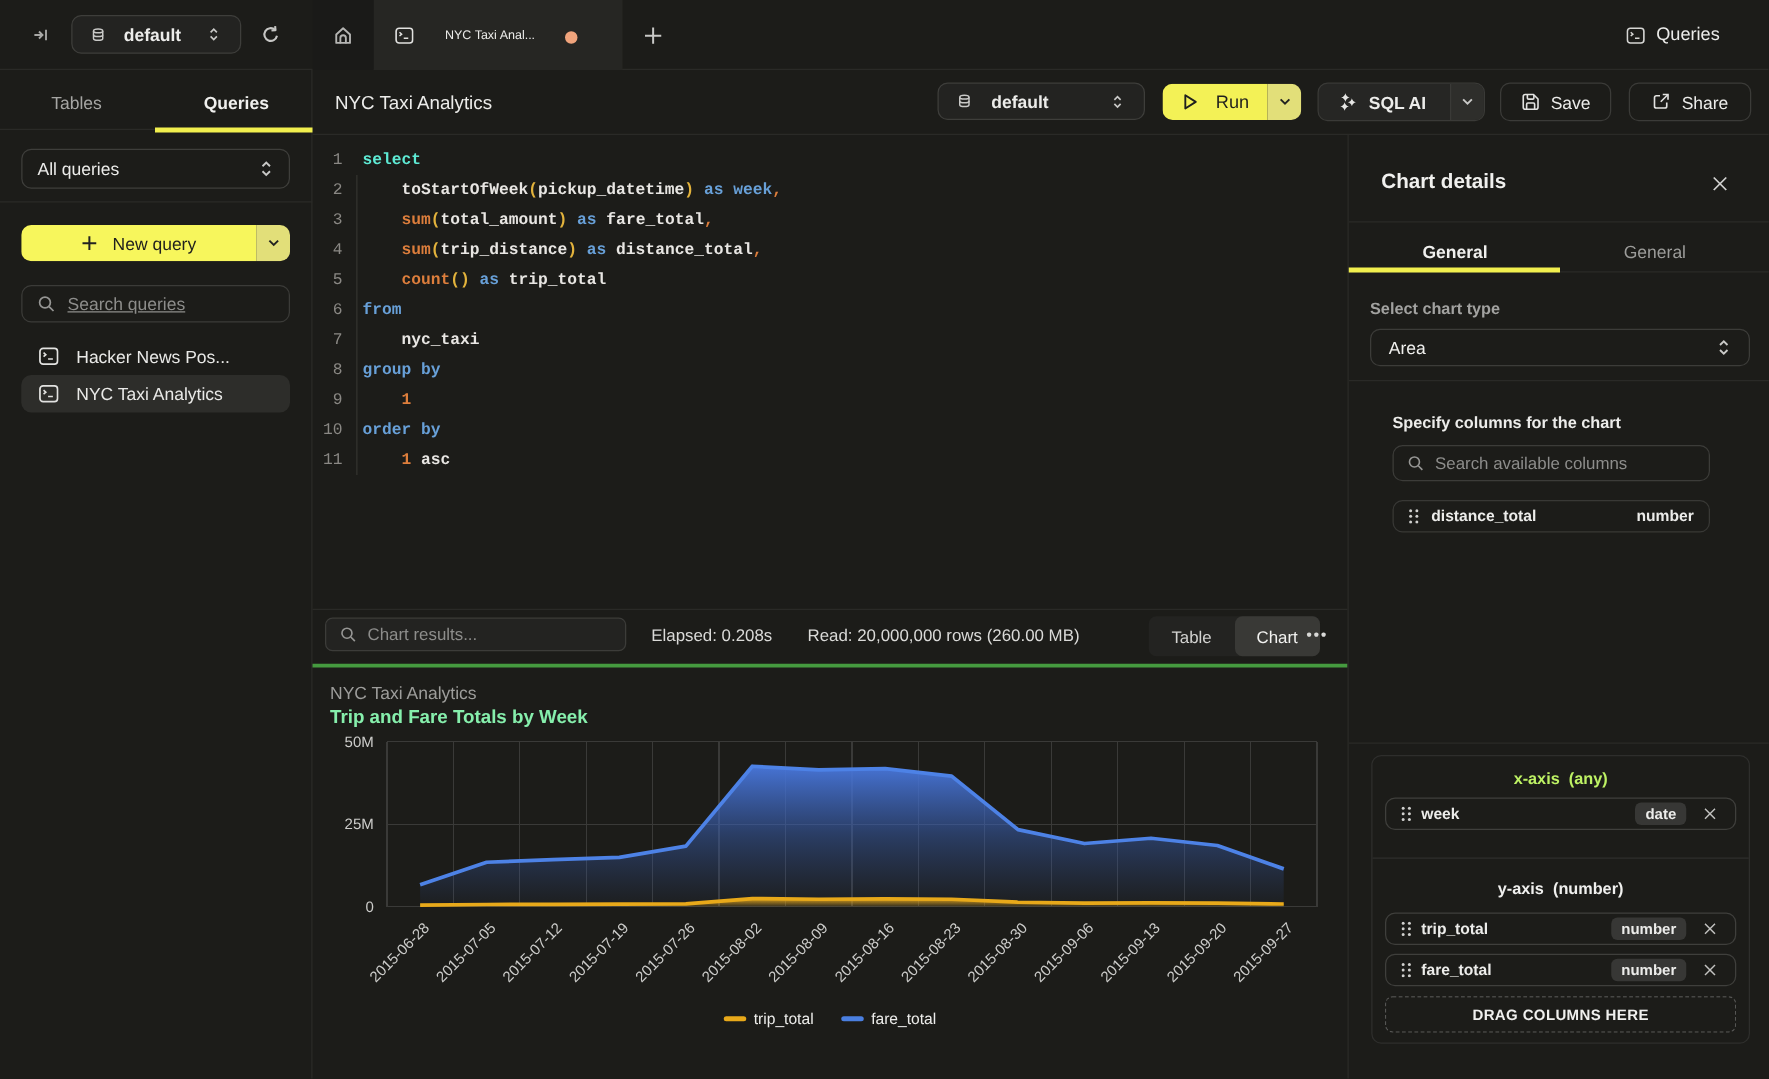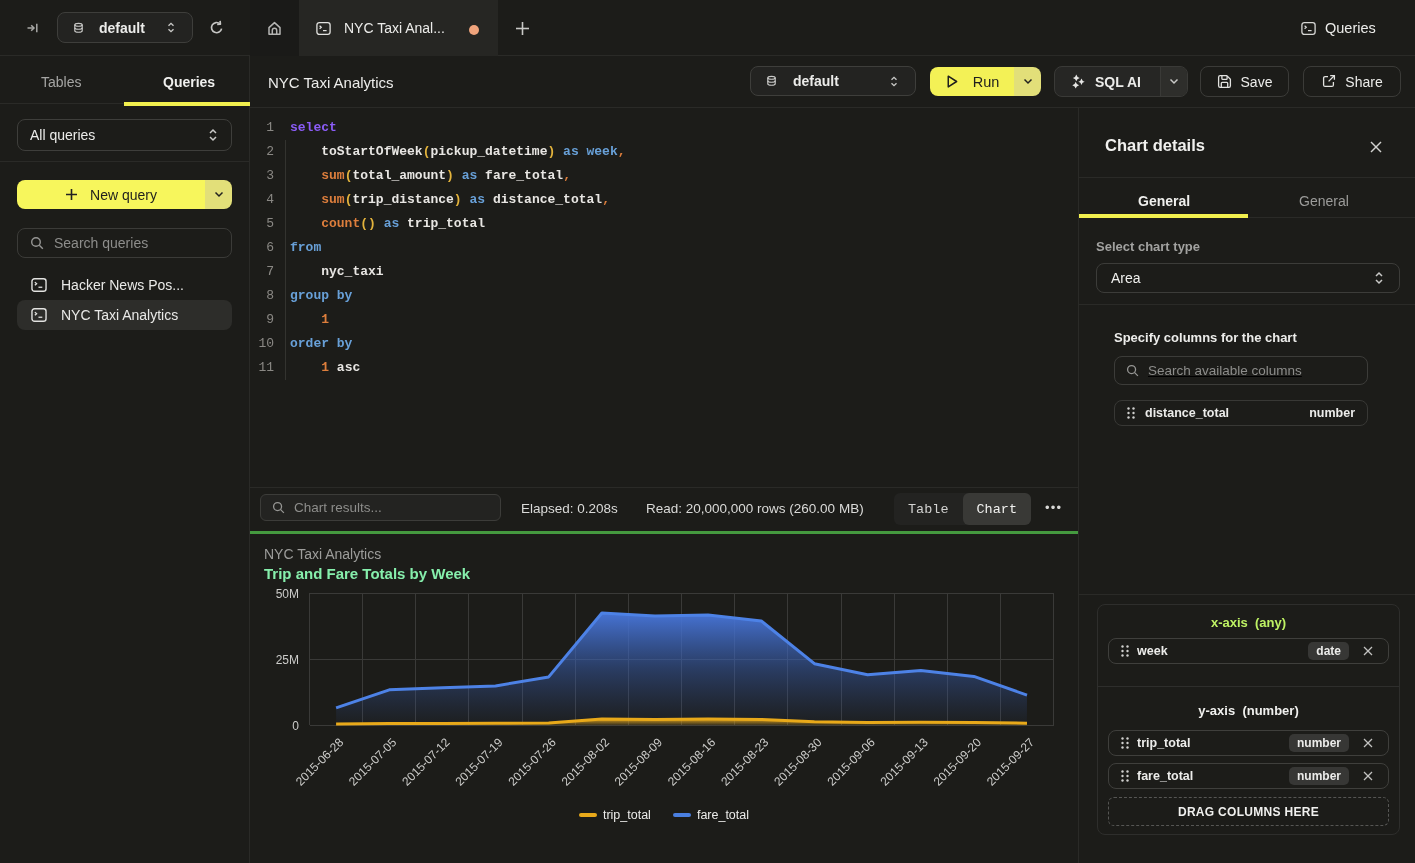--- a/index.html
+++ b/index.html
@@ -42,21 +42,21 @@
     <path d="M3,14.3 V7.6 L8.5,2.6 L14,7.6 V14.3 H3 Z"></path>
     <path d="M6.3,14.1 V10.4 a2.2,2.2 0 0 1 4.4,0 V14.1"></path>
   </svg>
 
   <div class="abs" style="left:299px;top:0;width:199px;height:56px;background:#262623;display:flex;align-items:center;">
     <svg style="margin-left:17px;" width="15" height="15" viewBox="0 0 15 15" fill="none" stroke="#e2e2e0" stroke-width="1.3">
       <rect x="0.9" y="1.6" width="13.2" height="11.8" rx="2.4"></rect>
       <path d="M3.6,4.8 l1.7,1.5 -1.7,1.5" stroke-width="1.2"></path>
       <line x1="7" y1="9.6" x2="10.6" y2="9.6" stroke-width="1.2"></line>
     </svg>
-    <span style="color:#ececea;font-size:14px;margin-left:13px;">NYC Taxi Anal...</span>
+    <span style="color:#ececea;font-size:10px;margin-left:25px;">NYC Taxi Anal...</span>
     <div style="width:10px;height:10px;border-radius:50%;background:#f0a47c;margin-left:24px;margin-top:3px;"></div>
   </div>
 
   <svg class="abs" style="left:515px;top:21px;" width="15" height="15" viewBox="0 0 15 15" fill="none" stroke="#c9c9c7" stroke-width="1.6">
     <line x1="7.5" y1="1" x2="7.5" y2="14"></line>
       <line x1="1" y1="7.5" x2="14" y2="7.5"></line>
   </svg>
 
   <div class="abs" style="left:1301px;top:14px;height:28px;display:flex;align-items:center;">
     <svg width="15" height="15" viewBox="0 0 15 15" fill="none" stroke="#d6d6d4" stroke-width="1.3">
@@ -98,21 +98,21 @@
           <polyline points="1.5,1.5 5,5 8.5,1.5"></polyline>
         </svg>
     </div>
   </div>
 
   <div class="sel abs" style="left:17px;top:172px;width:215px;height:30px;padding:0 12px;border-color:#3b3b38;">
     <svg width="14" height="14" viewBox="0 0 14 14" fill="none" stroke="#969694" stroke-width="1.4">
       <circle cx="6" cy="6" r="4.3"></circle>
         <line x1="9.3" y1="9.3" x2="12.8" y2="12.8"></line>
     </svg>
-    <span style="color:#8d8d8b;font-size:14px;margin-left:10px;">Search queries</span>
+    <span style="color:#8d8d8b;font-size:14px;margin-left:10px;text-decoration:underline;">Search queries</span>
   </div>
 
   <div class="abs" style="left:17px;top:214px;width:215px;height:30px;display:flex;align-items:center;">
     <svg style="margin-left:14px;" width="16" height="16" viewBox="0 0 15 15" fill="none" stroke="#e2e2e0" stroke-width="1.3">
       <rect x="0.9" y="1.6" width="13.2" height="11.8" rx="2.4"></rect>
       <path d="M3.6,4.8 l1.7,1.5 -1.7,1.5" stroke-width="1.2"></path>
       <line x1="7" y1="9.6" x2="10.6" y2="9.6" stroke-width="1.2"></line>
     </svg>
     <span style="color:#e9e9e7;font-size:14px;margin-left:14px;">Hacker News Pos...</span>
   </div>
@@ -187,21 +187,21 @@
       <polyline points="9.2,1.6 13.4,1.6 13.4,5.8"></polyline>
       <line x1="13.2" y1="1.8" x2="7.6" y2="7.4"></line>
     </svg>
     <span style="color:#ececea;font-size:14px;margin-left:9px;">Share</span>
   </div>
 </div>
 
 <div class="abs" style="left:250px;top:108px;width:828px;height:379px;font-family:'Liberation Mono',monospace;font-size:13px;font-weight:bold;">
   <div class="abs" style="left:35px;top:32px;width:1px;height:240px;background:#33332f;"></div>
   <div id="code">
-      <div style="position:absolute;left:0;top:8px;height:24px;line-height:24px;white-space:pre;"><span style="display:inline-block;width:24px;text-align:right;color:#8a8884;font-weight:normal;">1</span><span style="display:inline-block;width:16px;"></span><span style="color:#8b5cf6">select</span></div>
+      <div style="position:absolute;left:0;top:8px;height:24px;line-height:24px;white-space:pre;"><span style="display:inline-block;width:24px;text-align:right;color:#8a8884;font-weight:normal;">1</span><span style="display:inline-block;width:16px;"></span><span style="color:#5eead4">select</span></div>
       <div style="position:absolute;left:0;top:32px;height:24px;line-height:24px;white-space:pre;"><span style="display:inline-block;width:24px;text-align:right;color:#8a8884;font-weight:normal;">2</span><span style="display:inline-block;width:16px;"></span><span style="white-space:pre;">    </span><span style="color:#e8e6e3">toStartOfWeek</span><span style="color:#e3b33c">(</span><span style="color:#e8e6e3">pickup_datetime</span><span style="color:#e3b33c">)</span><span style="color:#e8e6e3"> </span><span style="color:#68a0d8">as week</span><span style="color:#dd7e3c">,</span></div>
       <div style="position:absolute;left:0;top:56px;height:24px;line-height:24px;white-space:pre;"><span style="display:inline-block;width:24px;text-align:right;color:#8a8884;font-weight:normal;">3</span><span style="display:inline-block;width:16px;"></span><span style="white-space:pre;">    </span><span style="color:#dd7e3c">sum</span><span style="color:#e3b33c">(</span><span style="color:#e8e6e3">total_amount</span><span style="color:#e3b33c">)</span><span style="color:#e8e6e3"> </span><span style="color:#68a0d8">as</span><span style="color:#e8e6e3"> fare_total</span><span style="color:#dd7e3c">,</span></div>
       <div style="position:absolute;left:0;top:80px;height:24px;line-height:24px;white-space:pre;"><span style="display:inline-block;width:24px;text-align:right;color:#8a8884;font-weight:normal;">4</span><span style="display:inline-block;width:16px;"></span><span style="white-space:pre;">    </span><span style="color:#dd7e3c">sum</span><span style="color:#e3b33c">(</span><span style="color:#e8e6e3">trip_distance</span><span style="color:#e3b33c">)</span><span style="color:#e8e6e3"> </span><span style="color:#68a0d8">as</span><span style="color:#e8e6e3"> distance_total</span><span style="color:#dd7e3c">,</span></div>
       <div style="position:absolute;left:0;top:104px;height:24px;line-height:24px;white-space:pre;"><span style="display:inline-block;width:24px;text-align:right;color:#8a8884;font-weight:normal;">5</span><span style="display:inline-block;width:16px;"></span><span style="white-space:pre;">    </span><span style="color:#dd7e3c">count</span><span style="color:#e3b33c">()</span><span style="color:#e8e6e3"> </span><span style="color:#68a0d8">as</span><span style="color:#e8e6e3"> trip_total</span></div>
       <div style="position:absolute;left:0;top:128px;height:24px;line-height:24px;white-space:pre;"><span style="display:inline-block;width:24px;text-align:right;color:#8a8884;font-weight:normal;">6</span><span style="display:inline-block;width:16px;"></span><span style="color:#68a0d8">from</span></div>
       <div style="position:absolute;left:0;top:152px;height:24px;line-height:24px;white-space:pre;"><span style="display:inline-block;width:24px;text-align:right;color:#8a8884;font-weight:normal;">7</span><span style="display:inline-block;width:16px;"></span><span style="white-space:pre;">    </span><span style="color:#e8e6e3">nyc_taxi</span></div>
       <div style="position:absolute;left:0;top:176px;height:24px;line-height:24px;white-space:pre;"><span style="display:inline-block;width:24px;text-align:right;color:#8a8884;font-weight:normal;">8</span><span style="display:inline-block;width:16px;"></span><span style="color:#68a0d8">group by</span></div>
       <div style="position:absolute;left:0;top:200px;height:24px;line-height:24px;white-space:pre;"><span style="display:inline-block;width:24px;text-align:right;color:#8a8884;font-weight:normal;">9</span><span style="display:inline-block;width:16px;"></span><span style="white-space:pre;">    </span><span style="color:#dd7e3c">1</span></div>
       <div style="position:absolute;left:0;top:224px;height:24px;line-height:24px;white-space:pre;"><span style="display:inline-block;width:24px;text-align:right;color:#8a8884;font-weight:normal;">10</span><span style="display:inline-block;width:16px;"></span><span style="color:#68a0d8">order by</span></div>
       <div style="position:absolute;left:0;top:248px;height:24px;line-height:24px;white-space:pre;"><span style="display:inline-block;width:24px;text-align:right;color:#8a8884;font-weight:normal;">11</span><span style="display:inline-block;width:16px;"></span><span style="white-space:pre;">    </span><span style="color:#dd7e3c">1</span><span style="color:#e8e6e3"> </span><span style="color:#e8e6e3">asc</span></div>
@@ -211,21 +211,21 @@
 <div class="abs" style="left:250px;top:487px;width:828px;height:44px;border-top:1px solid #2a2a27;">
   <div class="sel abs" style="left:10px;top:6px;width:241px;height:27px;padding:0 11px;border-radius:6px;background:#232321;border-color:#3c3c39;">
     <svg width="13" height="13" viewBox="0 0 14 14" fill="none" stroke="#969694" stroke-width="1.4">
       <circle cx="6" cy="6" r="4.3"></circle>
         <line x1="9.3" y1="9.3" x2="12.8" y2="12.8"></line>
     </svg>
     <span style="color:#8d8d8b;font-size:13.5px;margin-left:9px;">Chart results...</span>
   </div>
   <span class="abs" style="left:271px;top:13px;font-size:13.5px;color:#dadad8;">Elapsed: 0.208s</span>
   <span class="abs" style="left:396px;top:13px;font-size:13.5px;color:#dadad8;">Read: 20,000,000 rows (260.00 MB)</span>
-  <div class="abs" style="left:644px;top:5px;width:137px;height:32px;background:#232321;border-radius:6px;display:flex;padding:0;font-family:Liberation Mono, monospace;">
+  <div class="abs" style="left:669px;top:5px;width:137px;height:32px;background:#232321;border-radius:6px;display:flex;padding:0;">
     <div style="flex:1;display:flex;align-items:center;justify-content:center;color:#d2d2d0;font-size:13.5px;">Table</div>
     <div style="flex:1;display:flex;align-items:center;justify-content:center;color:#f2f2f0;font-size:13.5px;background:#393936;border-radius:6px;">Chart</div>
   </div>
   <div class="abs" style="left:795px;top:18px;width:18px;height:6px;color:#d8d8d6;font-size:13px;letter-spacing:1.2px;line-height:3px;">•••</div>
 </div>
 
 <div class="abs" style="left:250px;top:531px;width:828px;height:3px;background:#459a3f;"></div>
 
 <div class="abs" style="left:250px;top:534px;width:828px;height:329px;">
   <div class="abs" style="left:14px;top:12px;font-size:14px;color:#9d9d9b;">NYC Taxi Analytics</div>
@@ -318,21 +318,21 @@
   <div class="sel abs" style="left:17px;top:155px;width:304px;height:30px;padding:0 14px;border-color:#3c3c39;">
     <span style="color:#f0f0ee;font-size:14px;flex:1;">Area</span>
     <svg width="12" height="14" viewBox="0 0 12 14" fill="none" stroke="#c9c9c7" stroke-width="1.5">
       <polyline points="3,5 6,2 9,5"></polyline>
         <polyline points="3,9 6,12 9,9"></polyline>
     </svg>
   </div>
   <div class="abs" style="left:0;top:196px;width:337px;height:1px;background:#2a2a27;"></div>
 
   <div class="abs" style="left:35px;top:222px;font-size:13px;font-weight:bold;color:#ececea;">Specify columns for the chart</div>
-  <div class="sel abs" style="left:35px;top:248px;width:254px;height:29px;padding:0 11px;border-color:#3c3c39;text-decoration:underline;">
+  <div class="sel abs" style="left:35px;top:248px;width:254px;height:29px;padding:0 11px;border-color:#3c3c39;">
     <svg width="13" height="13" viewBox="0 0 14 14" fill="none" stroke="#969694" stroke-width="1.4">
       <circle cx="6" cy="6" r="4.3"></circle>
         <line x1="9.3" y1="9.3" x2="12.8" y2="12.8"></line>
     </svg>
     <span style="color:#8d8d8b;font-size:13.5px;margin-left:9px;">Search available columns</span>
   </div>
   <div class="sel abs" style="left:35px;top:292px;width:254px;height:26px;padding:0 12px;border-color:#383835;border-radius:8px;">
     <svg width="8" height="12" viewBox="0 0 8 12" fill="#d0d0ce">
       <circle cx="1.5" cy="1.5" r="1.2"></circle>
         <circle cx="6.5" cy="1.5" r="1.2"></circle>

